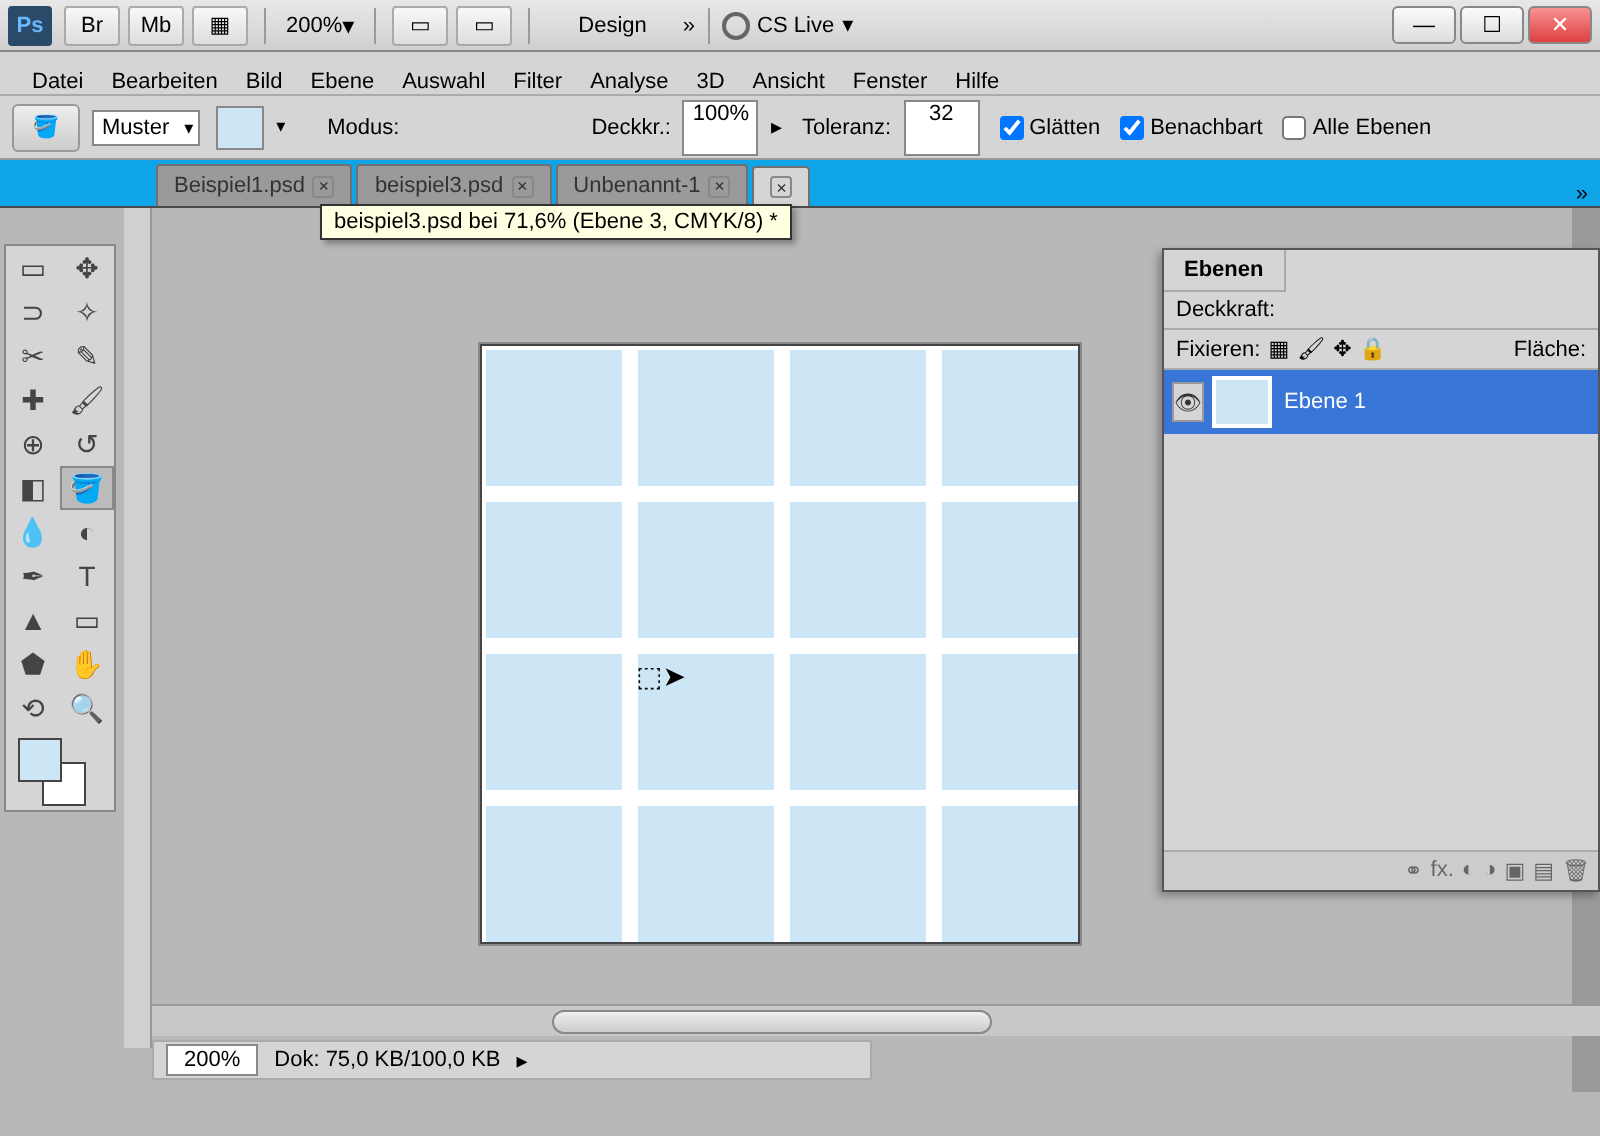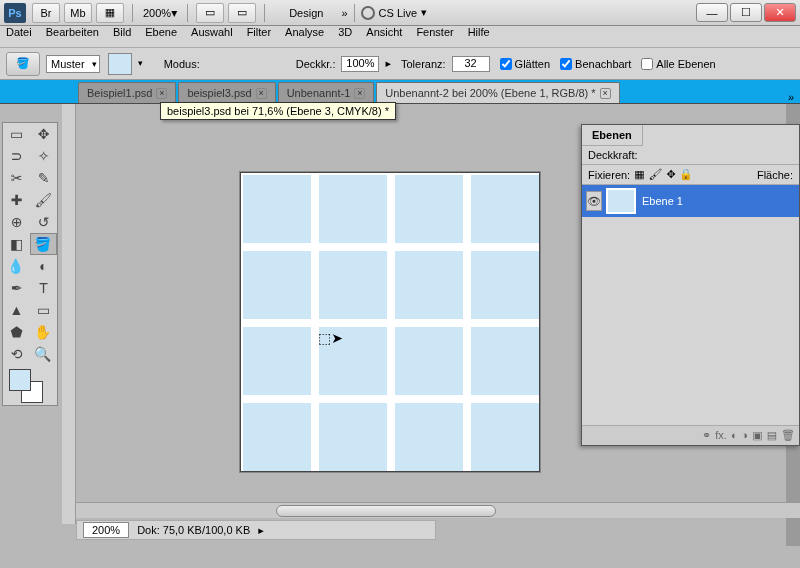--- a/index.html
+++ b/index.html
@@ -8,30 +8,30 @@
 .titlebar .ico { width: 22px; height: 20px; background:#2a4a6a; color:#6bb8ff; display:flex;align-items:center;justify-content:center;font-weight:bold;border-radius:2px;margin-right:4px; }
 .tbtn { width:28px; height:20px; background:linear-gradient(#f8f8f8,#ddd); border:1px solid #aaa; border-radius:2px; margin:0 2px; display:flex;align-items:center;justify-content:center;cursor:pointer; }
 .dsep { width:1px; height:18px; background:#999; margin:0 6px; }
 .zoom { display:flex;align-items:center;margin:0 4px; font-size:12px;}
 .workspace { display:flex;align-items:center; gap:8px; margin-left:8px;}
 .wsbtn { padding:3px 10px; border:1px solid #aaa; border-radius:3px; background:linear-gradient(#f8f8f8,#e0e0e0); cursor:pointer; }
 .wsbtn.active { background:linear-gradient(#ddd,#c8c8c8); font-weight:bold; }
 .titlebar-right { margin-left:auto; display:flex; gap:2px; }
 .winbtn { width:32px; height:19px; border:1px solid #888; border-radius:3px; display:flex;align-items:center;justify-content:center;cursor:pointer;background:linear-gradient(#fafafa,#ddd); }
 .winbtn.close { background:linear-gradient(#f89090,#e04040); color:#fff; }
-.menubar { background:#d5d5d5; height:22px; display:flex; align-items:flex-start; padding:0 6px; gap:14px; border-bottom:1px solid #aaa; }
+.menubar { background:#d5d5d5; height:22px; display:flex; align-items:flex-end; padding:0 16px; gap:14px; border-bottom:1px solid #aaa; }
 .menubar span { cursor:pointer; }
 .optbar { background:#d5d5d5; height:32px; display:flex; align-items:center; padding:0 6px; gap:6px; border-bottom:1px solid #999;}
 .optbar .tool { width:34px;height:24px;background:linear-gradient(#eee,#ccc);border:1px solid #999;border-radius:3px;display:flex;align-items:center;justify-content:center; }
 .dropdown { background:#fff; border:1px solid #888; height:18px; padding:0 14px 0 4px; display:flex;align-items:center; position:relative; }
 .dropdown:after{content:"▾"; position:absolute;right:2px;font-size:9px;}
 .swatch { width:24px;height:22px;border:1px solid #888;background:#cce6f5;display:inline-block;margin:0 2px;position:relative; }
 .swatch:after{content:"▾";position:absolute;right:-12px;top:4px;font-size:9px;}
 .optbar label { margin-left:4px; }
-.numinput { background:#fff;border:1px solid #888;width:38px;height:16px;text-align:center; }
+.numinput { background:#fff;border:1px solid #888;width:38px;height:28px;text-align:center; }
 .cb { display:flex;align-items:center;gap:3px;margin-left:6px; }
 .cb input{width:12px;height:12px;}
 .tabbar { background:#0ea5e9; height:24px; display:flex; align-items:flex-end; padding-left:78px; border-bottom:1px solid #4a4a4a; position:relative;}
 .doctab { background:#9a9a9a;border:1px solid #707070;border-bottom:none;padding:4px 8px;margin-right:2px;display:flex;align-items:center;gap:4px;cursor:pointer;border-radius:2px 2px 0 0;color:#333; white-space:nowrap;}
 .doctab.active { background:#d5d5d5; }
 .doctab .x { font-size:9px; border:1px solid #888;width:11px;height:11px;display:flex;align-items:center;justify-content:center;border-radius:2px; }
 .tooltip { position:absolute; background:#ffffe1; border:1px solid #333; padding:2px 6px; left:160px; top:22px; z-index:100; box-shadow:2px 2px 3px rgba(0,0,0,.3);}
 .workarea { position:relative; height:442px; background:#b8b8b8; }
 .toolbox { position:absolute; left:2px; top:18px; width:56px; background:#d5d5d5; border:1px solid #888; z-index:5;}
 .toolbox .row { display:flex; }
@@ -135,21 +135,20 @@
     </div>
   <div class="doctab">
       <span>beispiel3.psd</span>
       <span class="x">×</span>
     </div>
   <div class="doctab">
       <span>Unbenannt-1</span>
       <span class="x">×</span>
     </div>
   <div class="doctab active">
-      <span>Unbenannt-2 bei 200% (Ebene 1, RGB/8) *</span>
       <span class="x">×</span>
     </div>
   <span style="margin-left:auto;margin-right:6px;cursor:pointer">»</span>
   <div class="tooltip">beispiel3.psd bei 71,6% (Ebene 3, CMYK/8) *</div>
 </div>
 
 <div class="workarea">
 
   <div class="toolbox">
     <div class="row">

